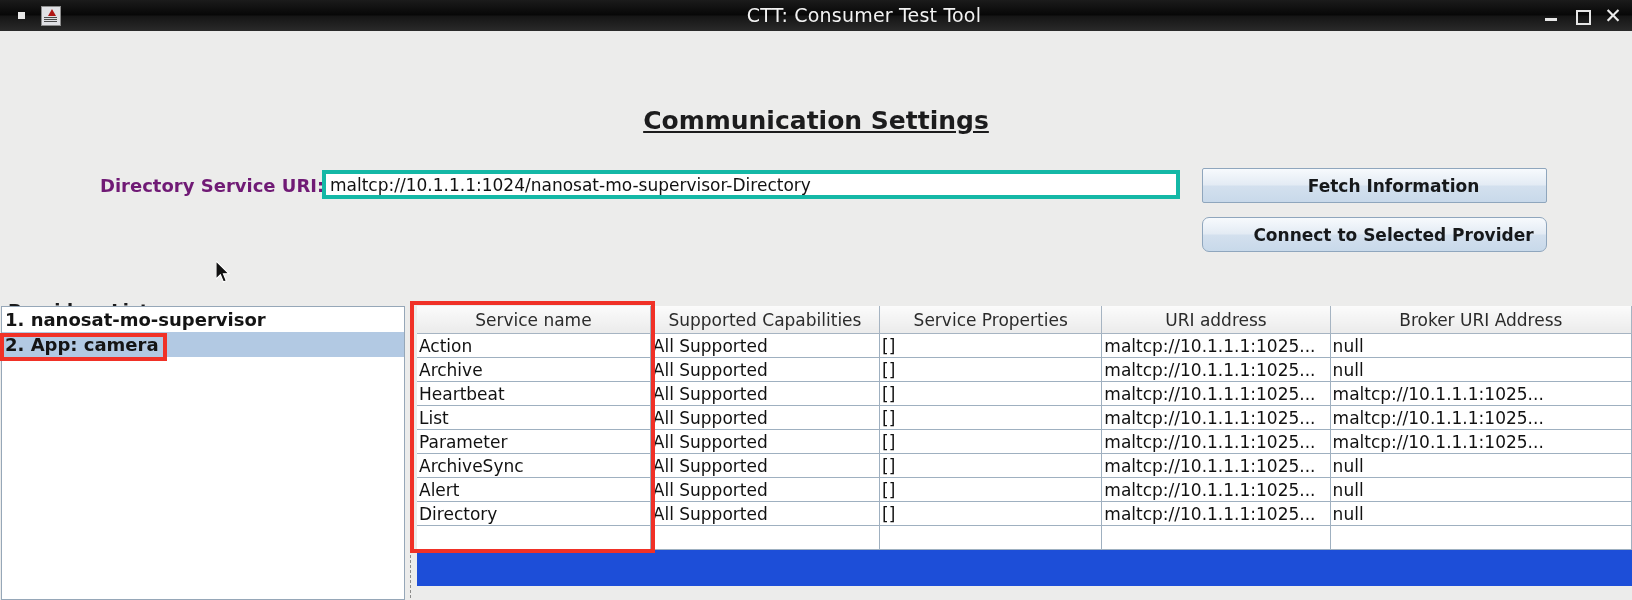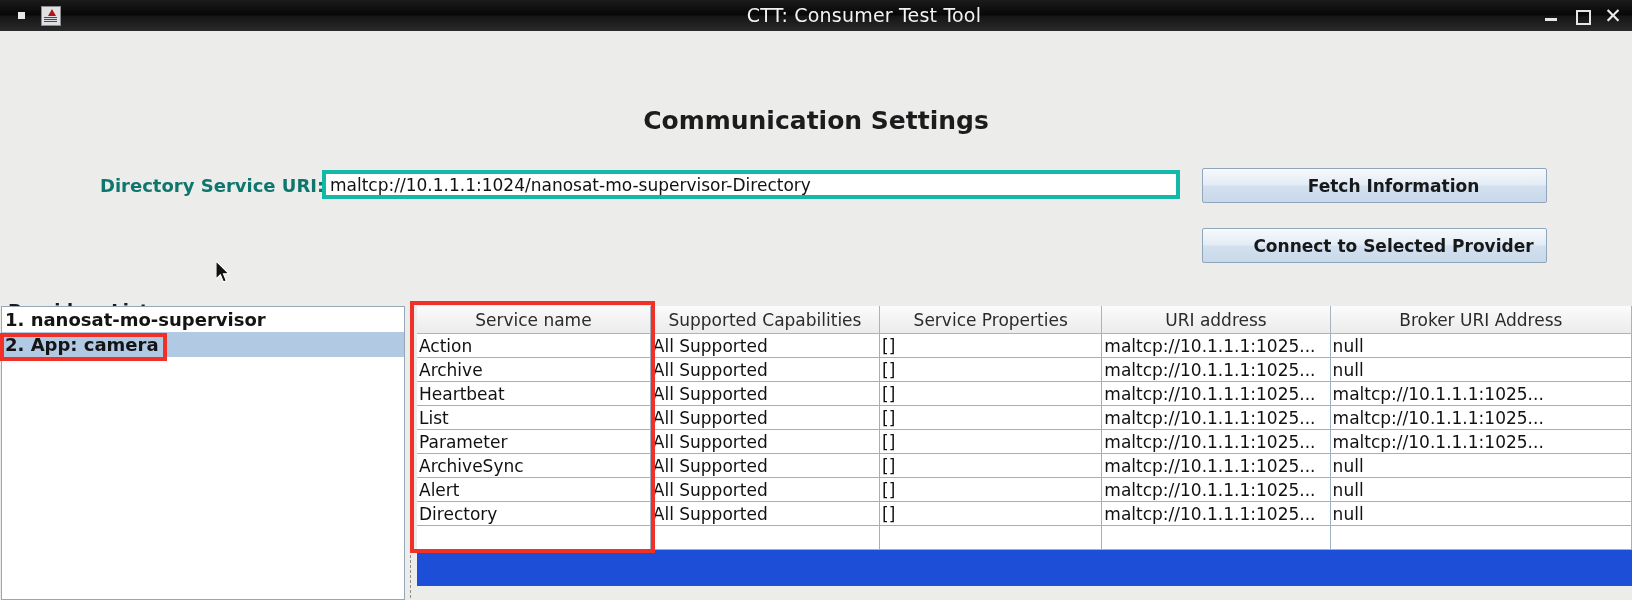--- a/index.html
+++ b/index.html
@@ -161,27 +161,28 @@
     background: #ececeb;
   }
   .page-title {
     position: absolute;
     left: 0; top: 26px;
     width: 1632px;
     text-align: center;
     font-size: 25px;
     font-weight: bold;
     color: #1c1c1d;
+    text-decoration: underline;
   }
   .uri-label {
     position: absolute;
     left: 100px; top: 95px;
     font-size: 18px;
     font-weight: bold;
-    color: #0f766e;
+    color: #701a75;
   }
   .uri-input {
     position: absolute;
     left: 322px; top: 90px;
     width: 858px;
     height: 29px;
     box-sizing: border-box;
     background: #ffffff;
     border: 4px solid #14b8a6;
     font-family: "DejaVu Sans", "Liberation Sans", sans-serif;
@@ -200,21 +201,21 @@
     border: 1px solid #8fa6bd;
     border-radius: 2px;
     font-family: "DejaVu Sans", "Liberation Sans", sans-serif;
     font-size: 17px;
     font-weight: bold;
     color: #16181a;
     cursor: default;
     padding-left: 44px;
   }
   .btn-fetch { top: 88px; }
-  .btn-connect { top: 148px; }
+  .btn-connect { top: 137px; border-radius: 7px; }
 
   .providers-label {
     position: absolute;
     left: 8px; top: 200px;
     font-size: 18px;
     font-weight: bold;
     color: #1b1b1c;
     margin-top: 20px;
   }
 

